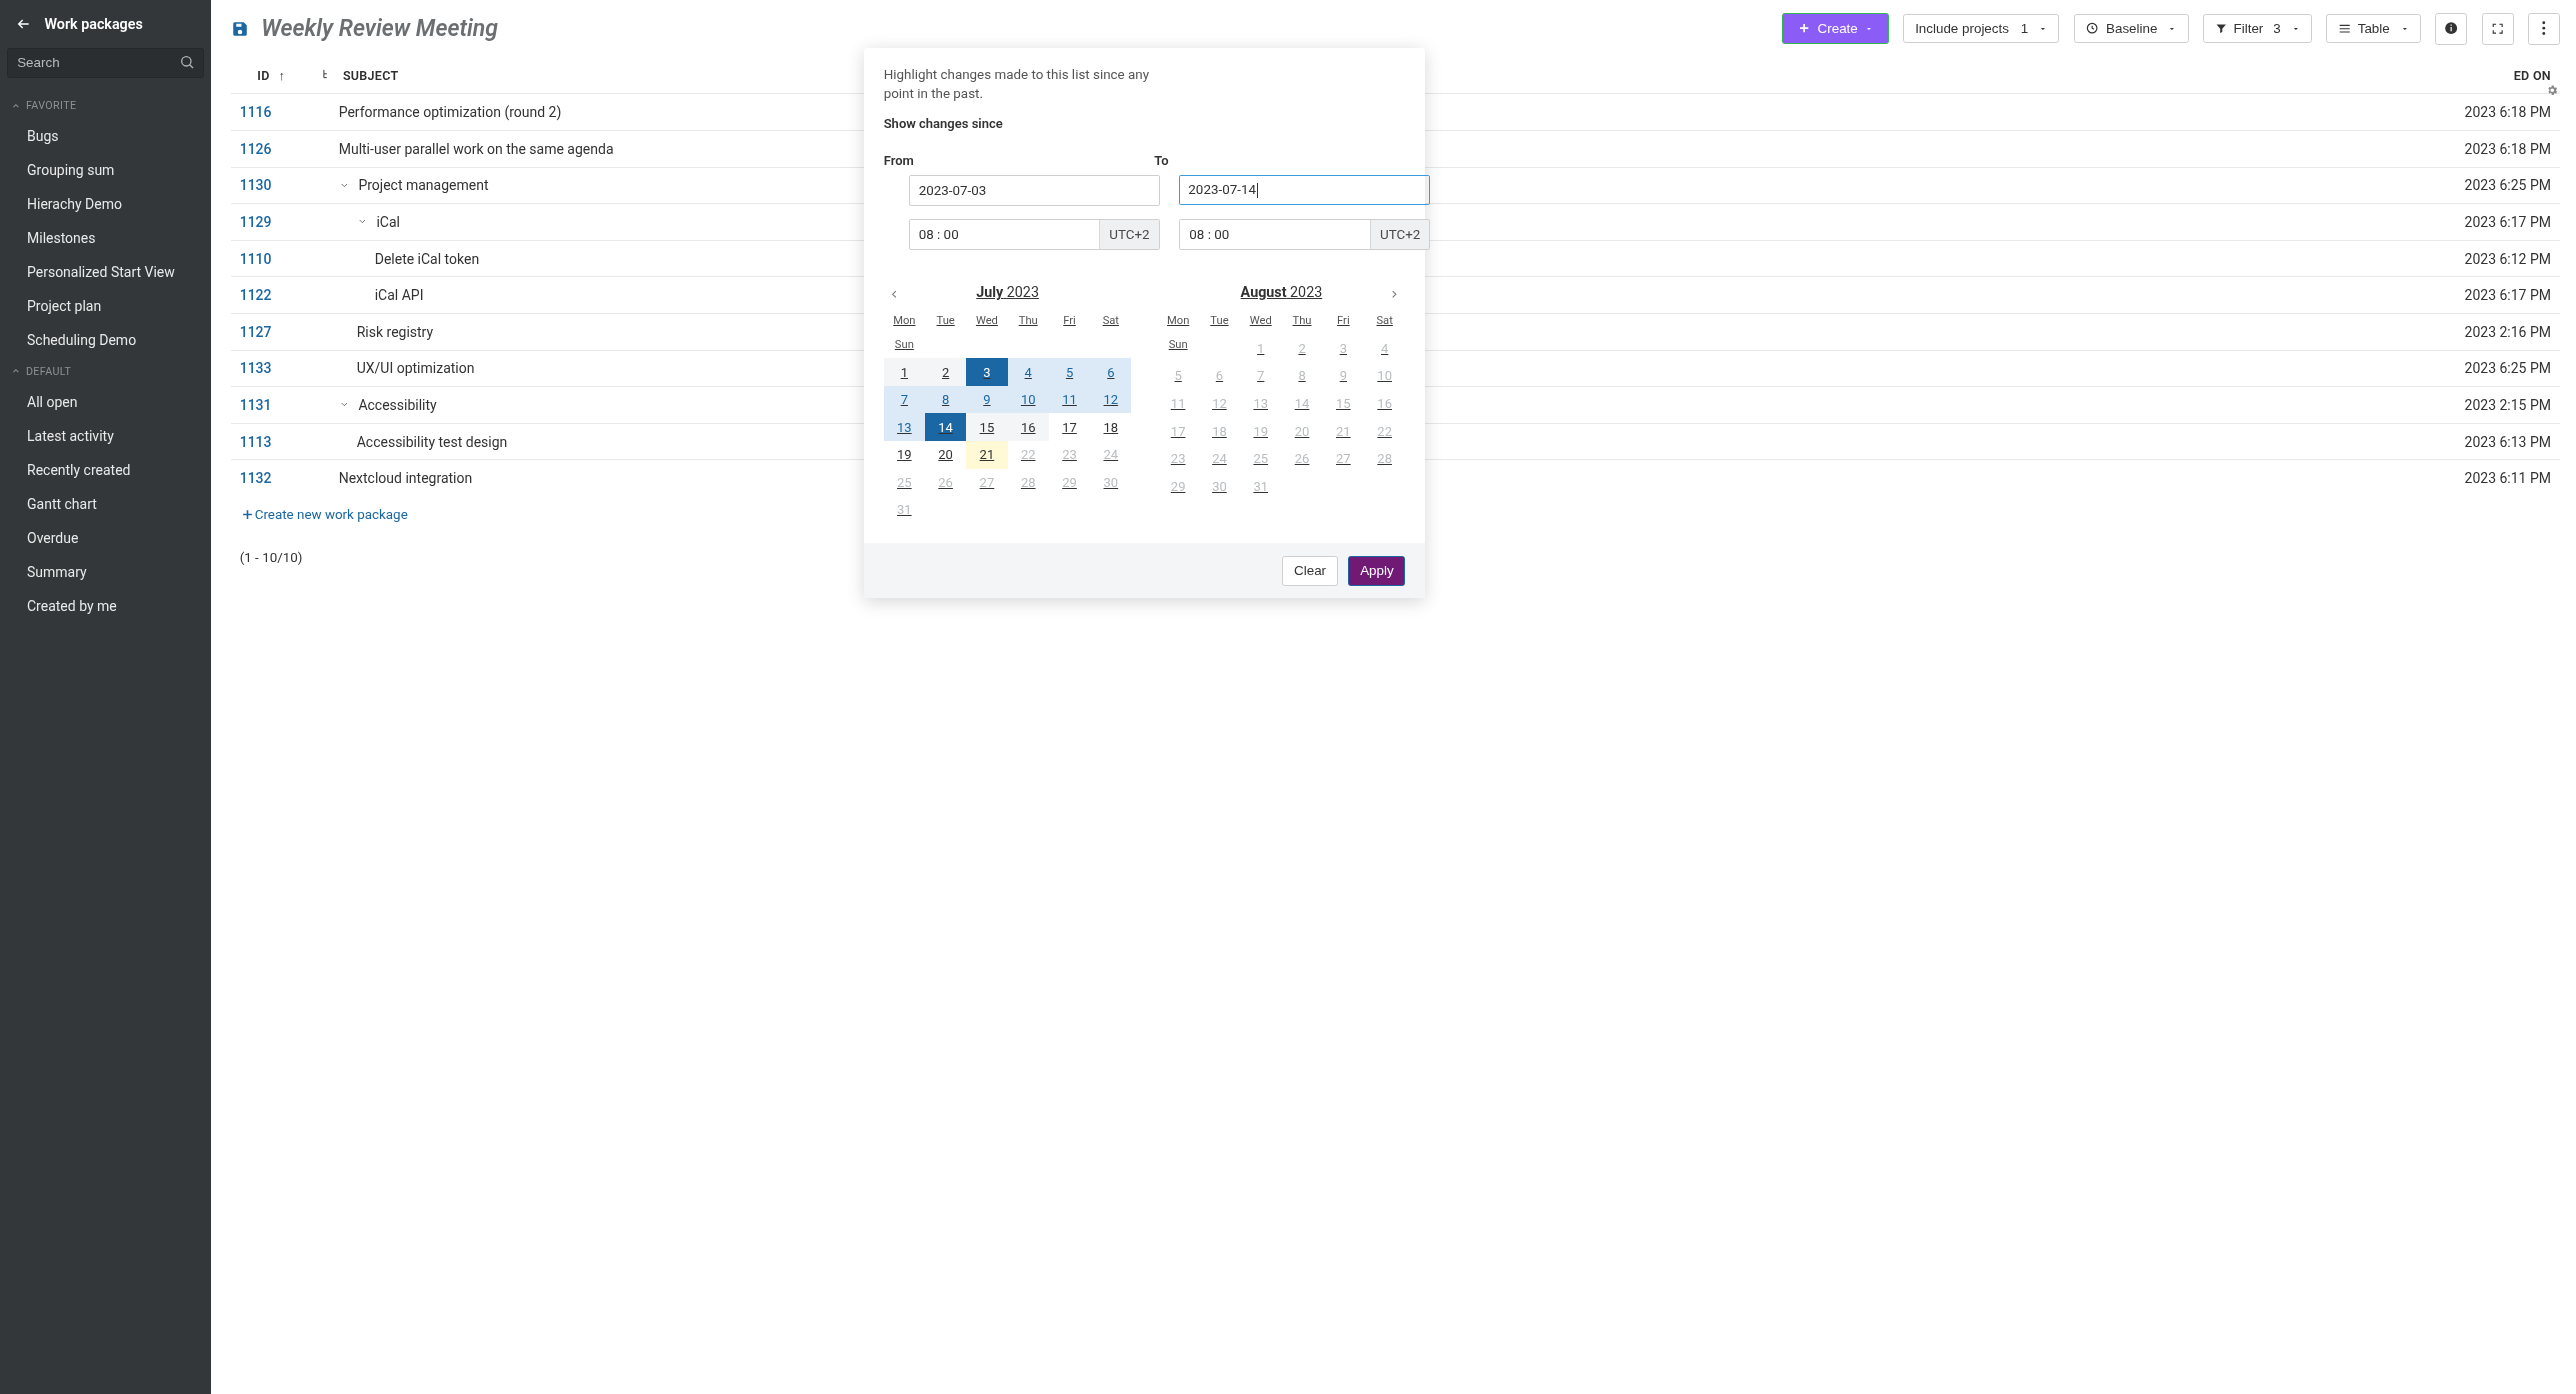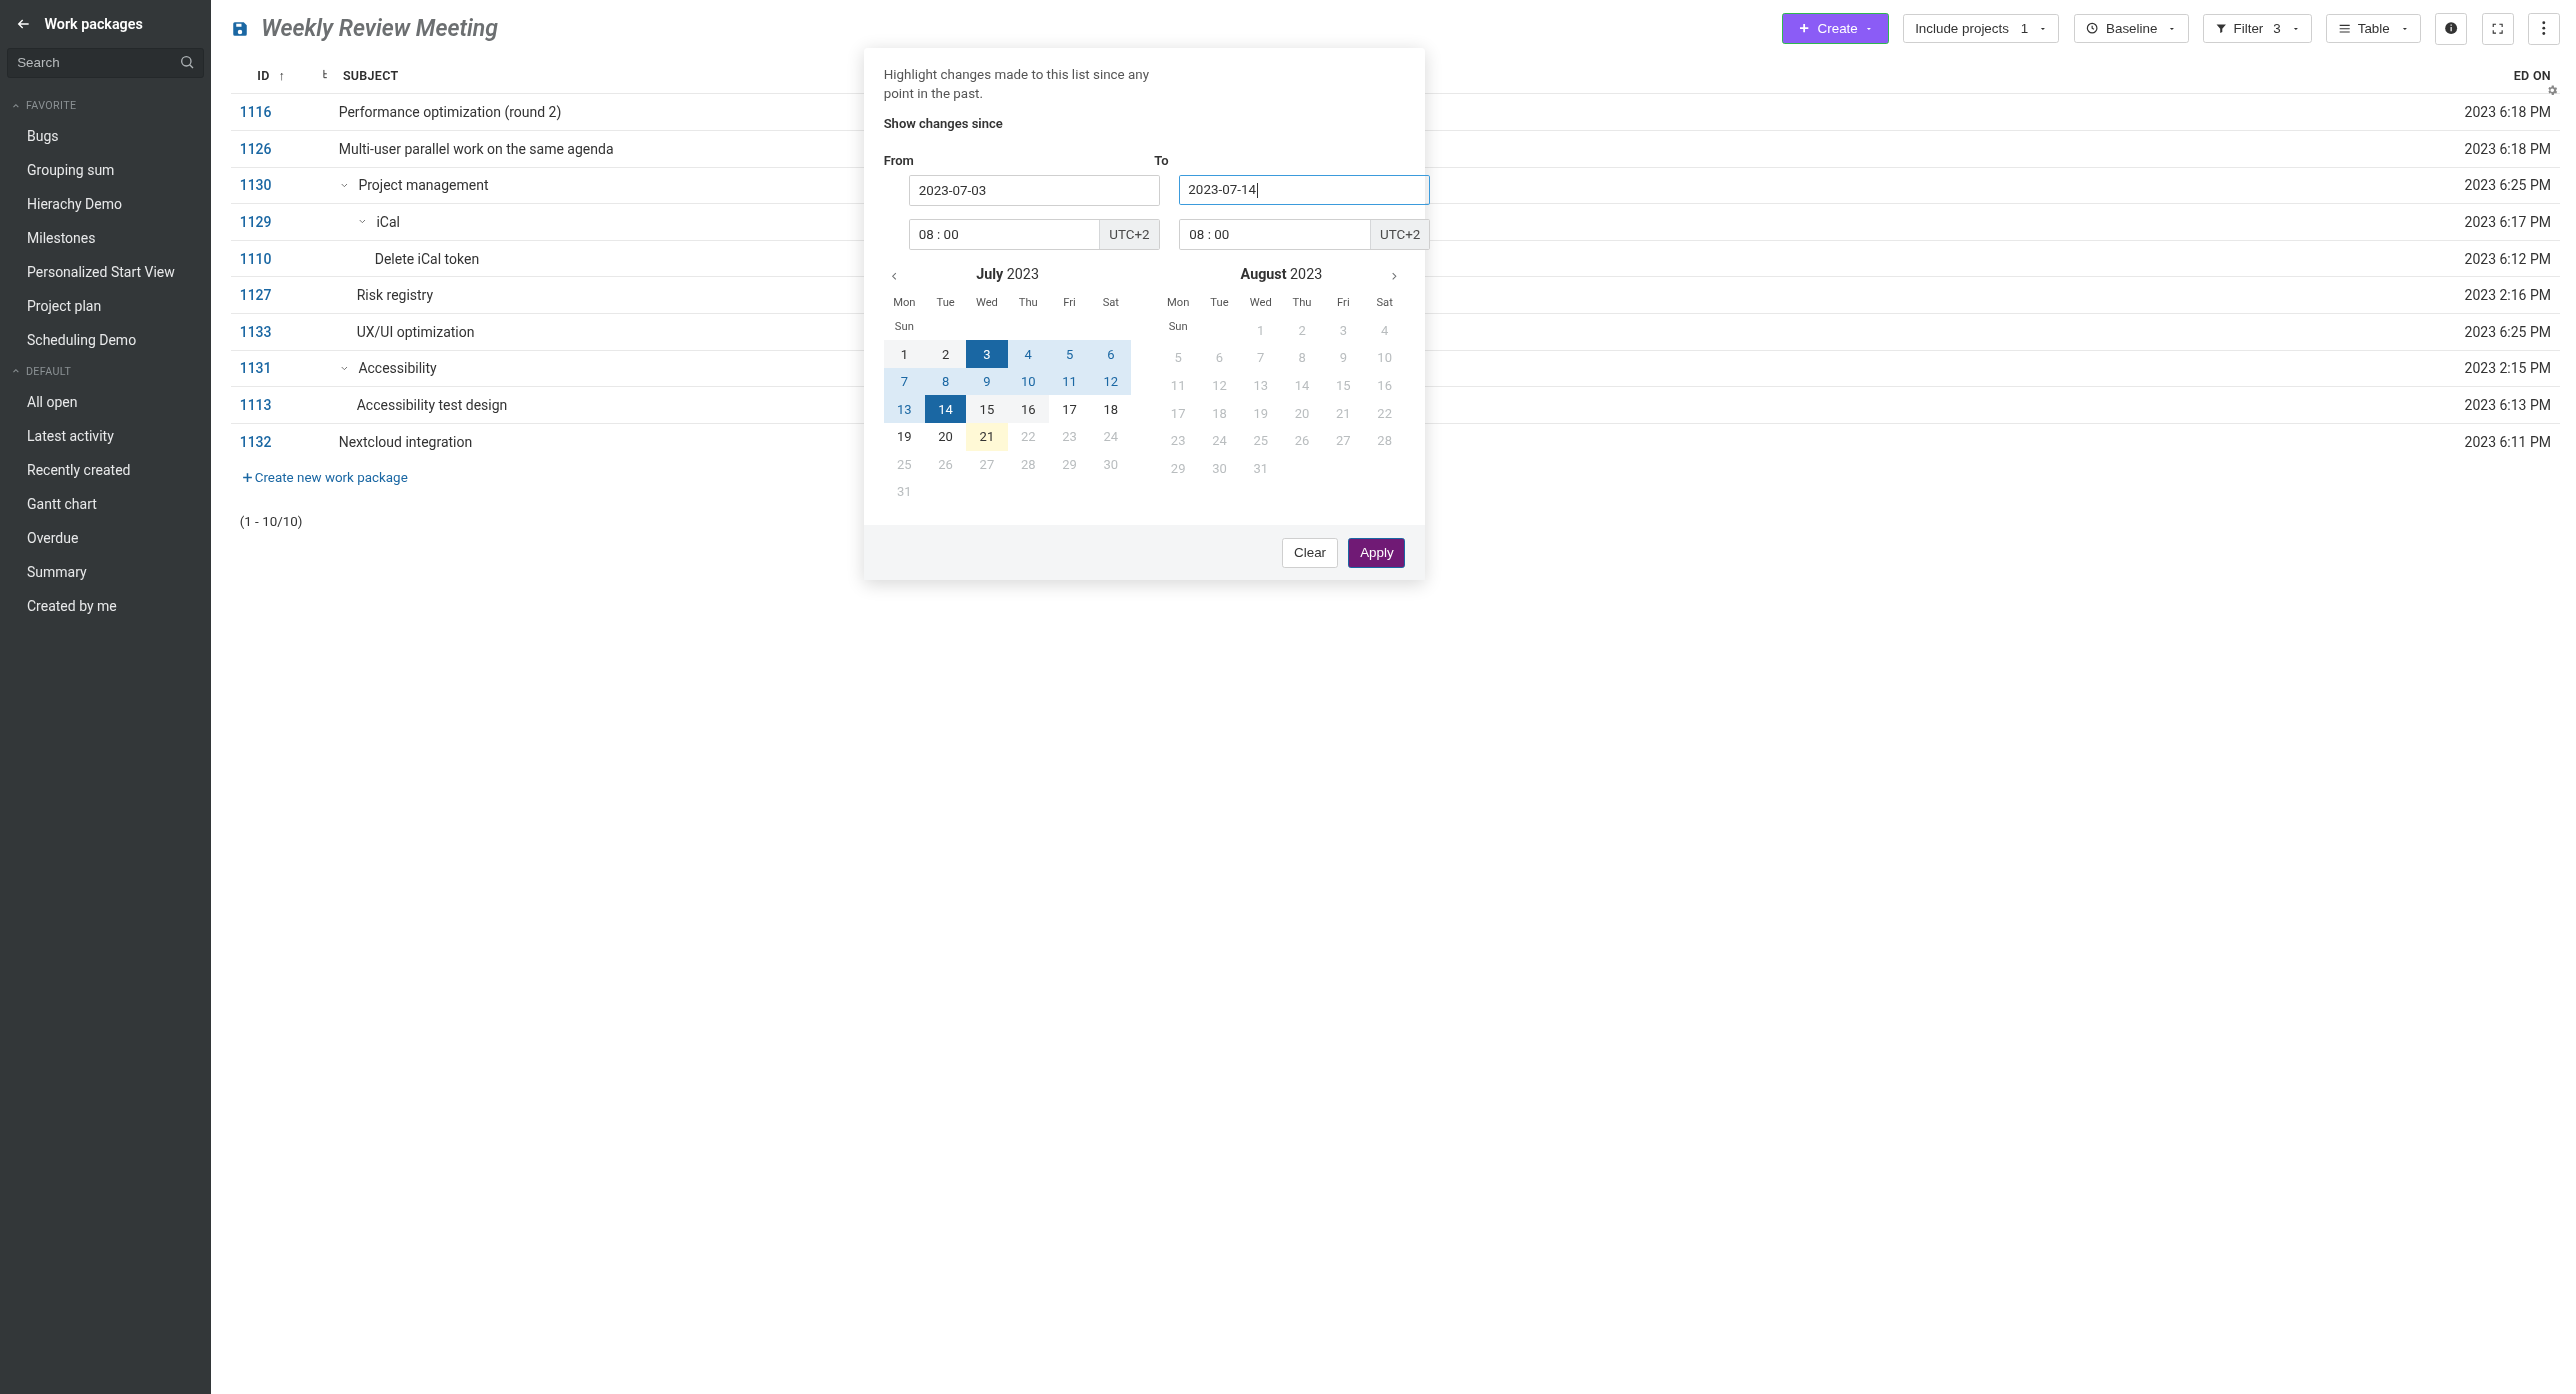--- a/index.html
+++ b/index.html
@@ -52,21 +52,21 @@
 .field-label { font-weight:600; font-size:13px; margin:9px 0 7.2px 0; }
 .select { border:0.9px solid #cfcfcf; border-radius:2.7px; padding:7.2px 10.7px; display:flex; align-items:center; justify-content:space-between; cursor:pointer; }
 .row { display:flex; gap:19.7px; margin-top:12.5px; }
 .col { flex:1; }
 .input, .time { border:0.9px solid #cfcfcf; border-radius:1.8px; padding:7.2px 9px; width:100%; font-size:13.4px;margin-left:25px; }
 .input.focused { border:1.8px solid #3b9bdc; padding:6.3px 8px; }
 .time { display:flex; align-items:center; justify-content:space-between; }
 .tz { background:#eef0f1; border-left:0.9px solid #d5d7d9; padding:7.2px 9px; margin:-7.2px -9px -7.2px 9px; color:#4a4a4a; }
 
 
-.cals { display:flex; gap:26px; margin-top:16px; position:relative; }
+.cals { display:flex; gap:26px; margin-top:34px; position:relative;text-decoration:underline; }
 .chev-nav { position:absolute; top:0; width:21.5px; height:21.5px; display:flex; align-items:center; justify-content:center; color:#6a6d70; cursor:pointer; }
 .chev-nav.left { left:0; } .chev-nav.right { right:0; }
 .cal { flex:1; }
 .cal-title { text-align:center; font-size:14.3px; margin-bottom:10.7px; color:#333; }
 .cal-title b { font-weight:700; }
 .cal-grid { display:grid; grid-template-columns:repeat(6, 1fr); }
 .cal-grid .dow { font-size:11.2px; color:#555; text-align:center; padding:3.6px 0 7.2px 0; }
 .cal-grid .d { text-align:center; padding:6.3px 0; font-size:13px; color:#333; }
 .cal-grid .d.out { color:#b9bdbf; }
 .cal-grid .d.disabled { color:#b9bdbf; }
@@ -256,20 +256,25 @@
             <td class="id"><a href="#">1129</a></td>
             <td class="subj"><span class="indent-2"><span class="chev"><svg width="10.7" height="10.7" viewBox="0 0 24 24" fill="none" stroke="#666" stroke-width="2">
                     <path d="M6 9l6 6 6-6"></path>
                   </svg></span><span>iCal</span></span></td>
             <td class="updated" style="text-align: right;">2023 6:17 PM</td>
           </tr>
           <tr>
             <td class="id"><a href="#">1110</a></td>
             <td class="subj"><span class="indent-3"><span>Delete iCal token</span></span></td>
             <td class="updated" style="text-align: right;">2023 6:12 PM</td>
+          </tr>
+          <tr>
+            <td class="id"><a href="#">1122</a></td>
+            <td class="subj"><span class="indent-3"><span>iCal API</span></span></td>
+            <td class="updated" style="text-align: right;">2023 6:17 PM</td>
           </tr>
           <tr>
             <td class="id"><a href="#">1127</a></td>
             <td class="subj"><span class="indent-2"><span>Risk registry</span></span></td>
             <td class="updated" style="text-align: right;">2023 2:16 PM</td>
           </tr>
           <tr>
             <td class="id"><a href="#">1133</a></td>
             <td class="subj"><span class="indent-2"><span>UX/UI optimization</span></span></td>
             <td class="updated" style="text-align: right;">2023 6:25 PM</td>

